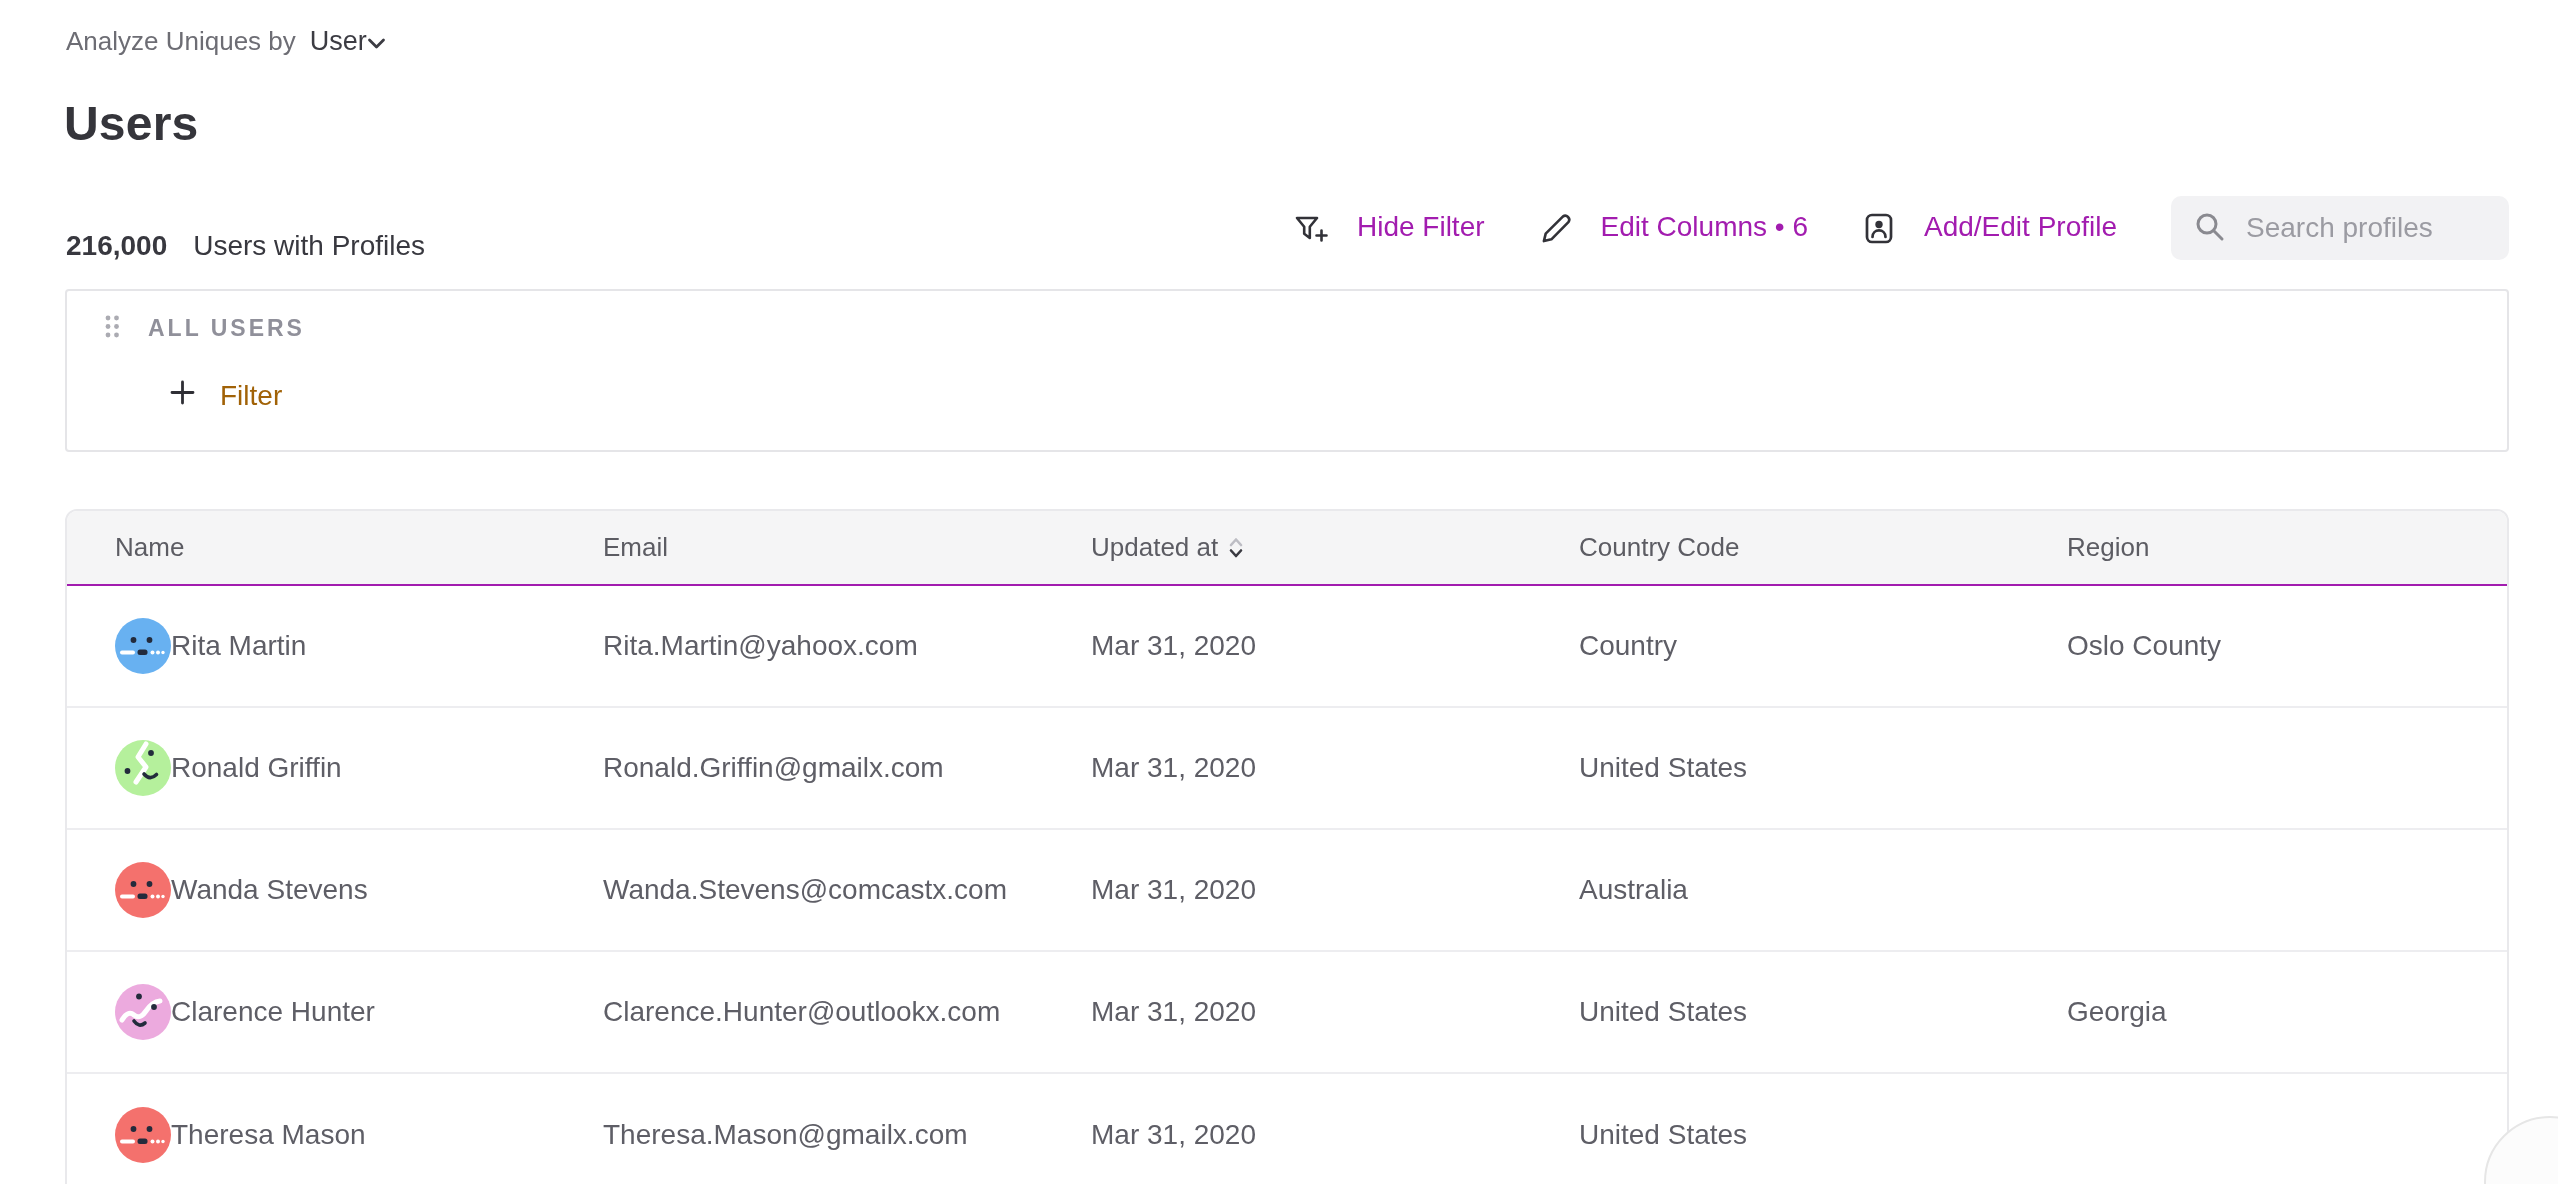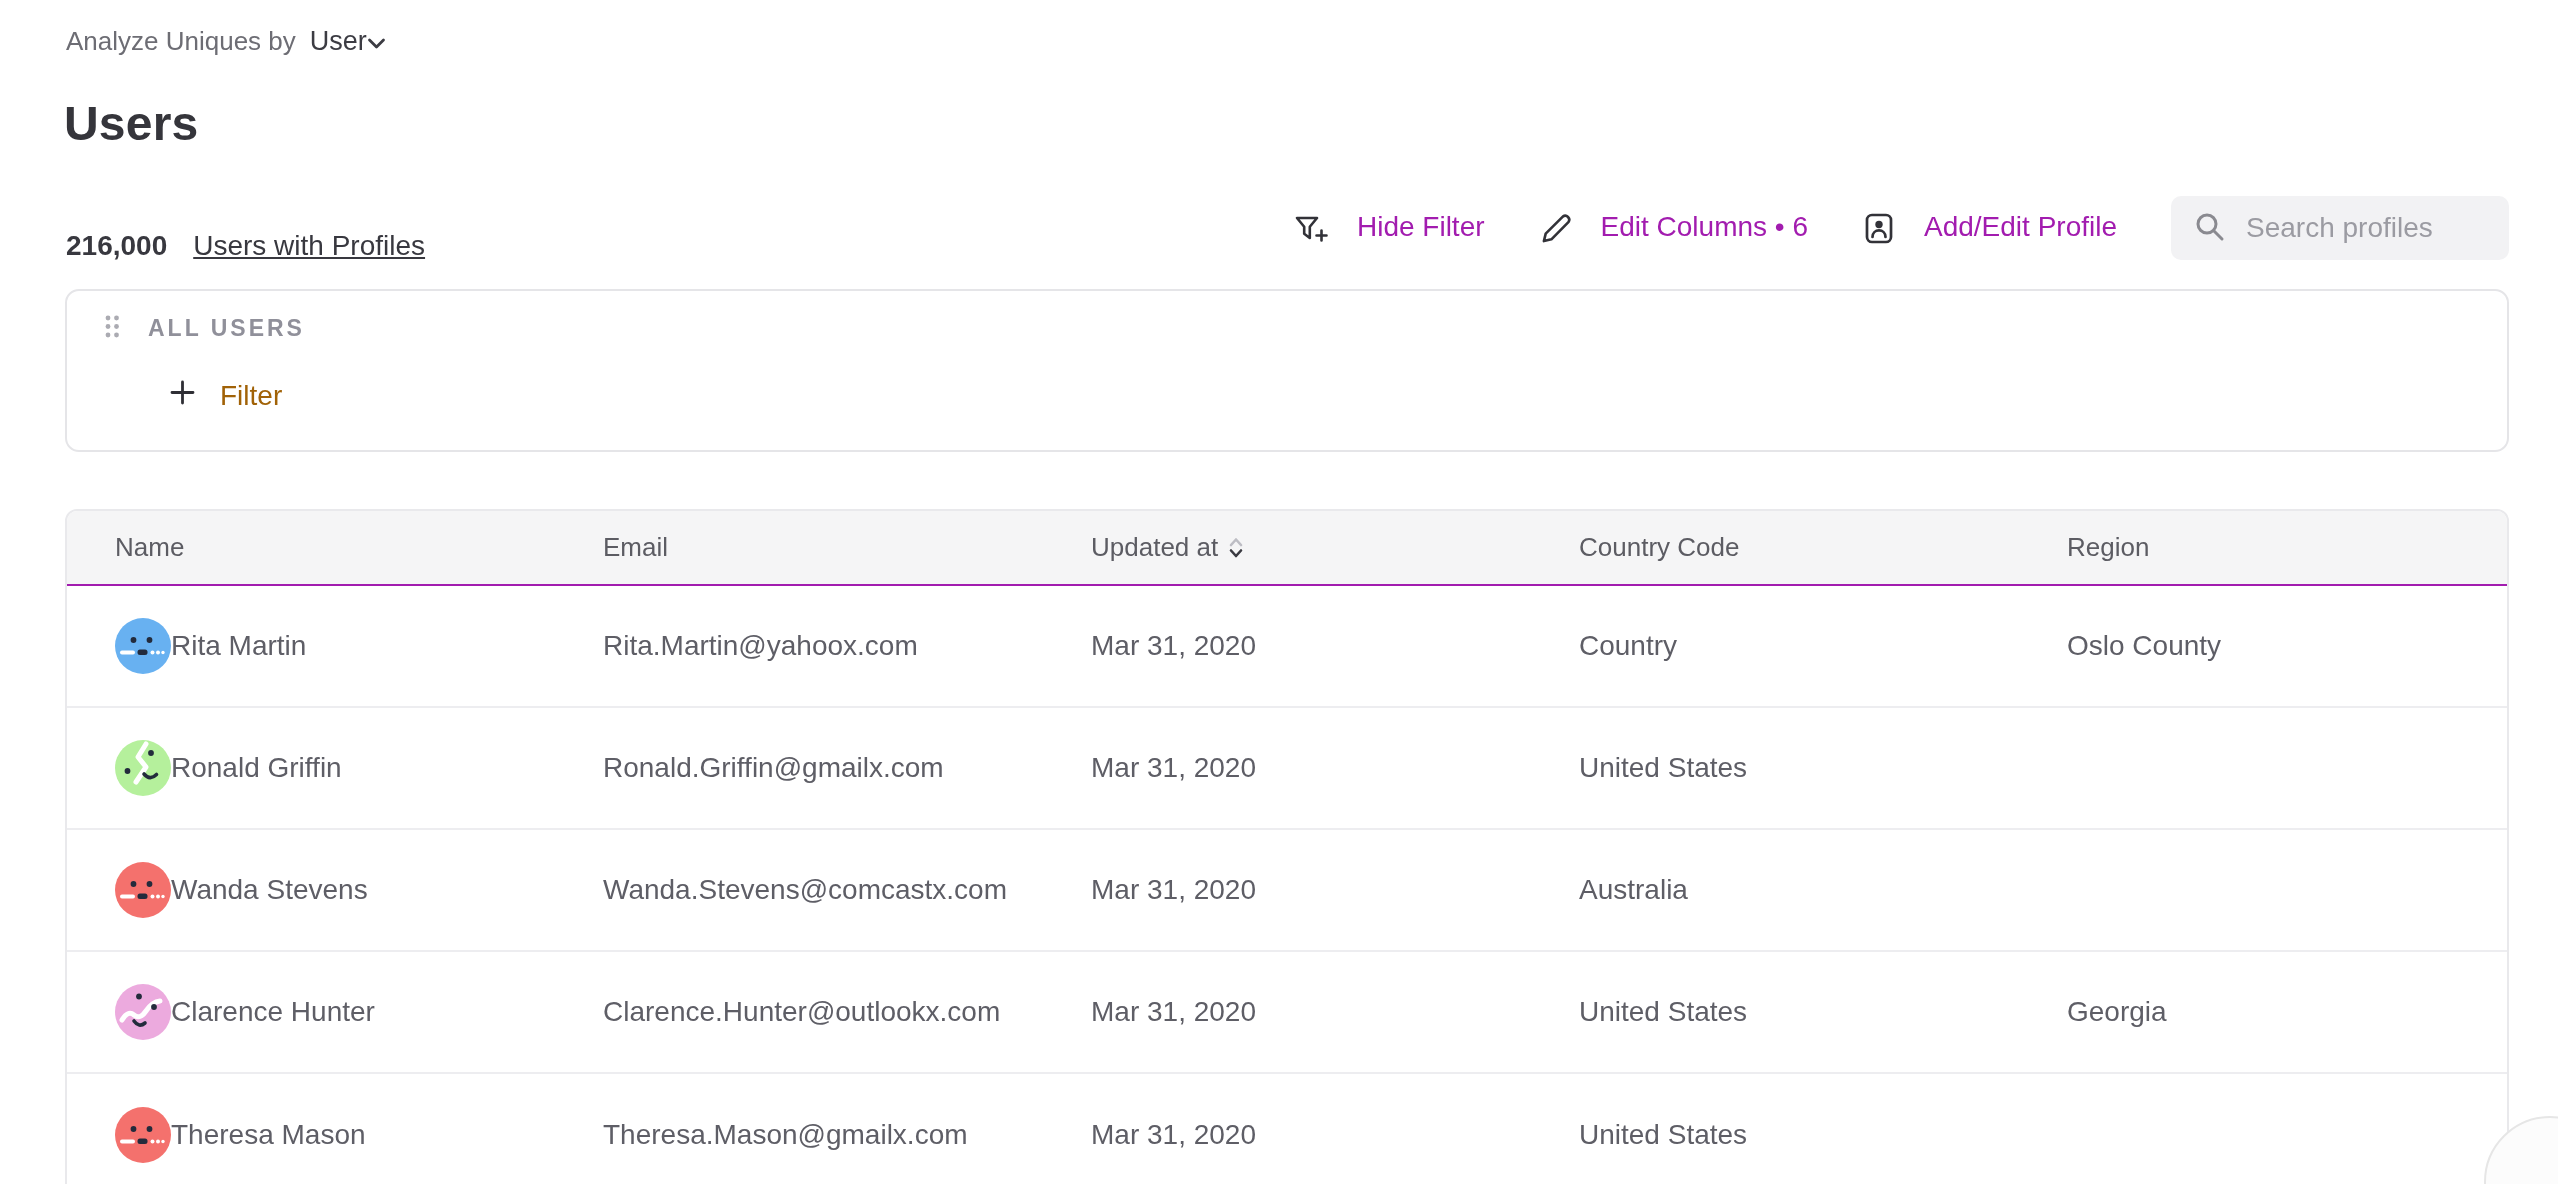--- a/index.html
+++ b/index.html
@@ -11,32 +11,32 @@
   .analyze-row { position:absolute; left:66px; top:26px; display:flex; align-items:center; gap:14px; }
   .analyze-label { font-size:26px; color:#6d6d74; }
   .analyze-value-btn { display:flex; align-items:center; font-size:27px; font-weight:500; color:#3c3c43; cursor:pointer; }
 
   
   .page-title { position:absolute; left:64px; top:96px; font-size:48px; font-weight:700; color:#35353b; letter-spacing:.2px; }
 
   
   .count-row { position:absolute; left:66px; top:210px; display:flex; align-items:baseline; gap:26px;margin-top:20px; }
   .count-number { font-size:28px; font-weight:600; color:#38383f; }
-  .count-label { font-size:28px; font-weight:500; color:#38383f;text-decoration:underline; }
+  .count-label { font-size:28px; font-weight:500; color:#38383f; }
 
   
   .toolbar { position:absolute; top:196px; right:49px; height:64px; display:flex; align-items:center; gap:54px; }
   .tool-btn { display:flex; align-items:flex-start; gap:28px; font-size:28px; font-weight:500; color:#a21caf; cursor:pointer; white-space:nowrap; }
   .tool-btn svg { display:block; }
   .search-box { display:flex; align-items:center; gap:18px; width:338px; height:64px; background:#f2f2f4; border-radius:10px; padding-left:22px; }
   .search-input { border:none; background:transparent; outline:none; font-size:28px; color:#3a3a41; width:250px; font-family:inherit; }
   .search-input::placeholder { color:#9b9ba2; }
 
   
-  .filter-card { position:absolute; left:65px; right:49px; top:289px; height:163px; border:2px solid #e5e5e8; border-radius:14px; background:#fff; }
+  .filter-card { position:absolute; left:65px; right:49px; top:289px; height:163px; border:2px solid #e5e5e8; border-radius:4px; background:#fff; }
   .filter-group-row { position:absolute; left:36px; top:22px; display:flex; align-items:center; gap:26px; }
   .group-label { font-size:23px; font-weight:600; letter-spacing:3px; color:#90909a; }
   .add-filter { position:absolute; left:102px; top:88px; display:flex; align-items:center; gap:24px; font-size:28px; font-weight:500; color:#a16207; cursor:pointer; }
 
   
   .table-card { position:absolute; left:65px; right:49px; top:509px; height:684px; border:2px solid #e9e9ec; border-radius:12px 12px 0 0; overflow:hidden; background:#fff; }
   table { width:100%; border-collapse:collapse; table-layout:fixed; }
   thead th { height:74px; background:#f5f5f6; border-bottom:2px solid #a21caf; padding:0 0 0 48px; text-align:left; }
   .th-inner { display:flex; align-items:center; gap:10px; font-size:26px; font-weight:500; color:#5c5c63; }
   tbody td { height:122px; padding:0 0 0 48px; font-size:28px; color:#5e5e66; overflow:hidden; white-space:nowrap; }

